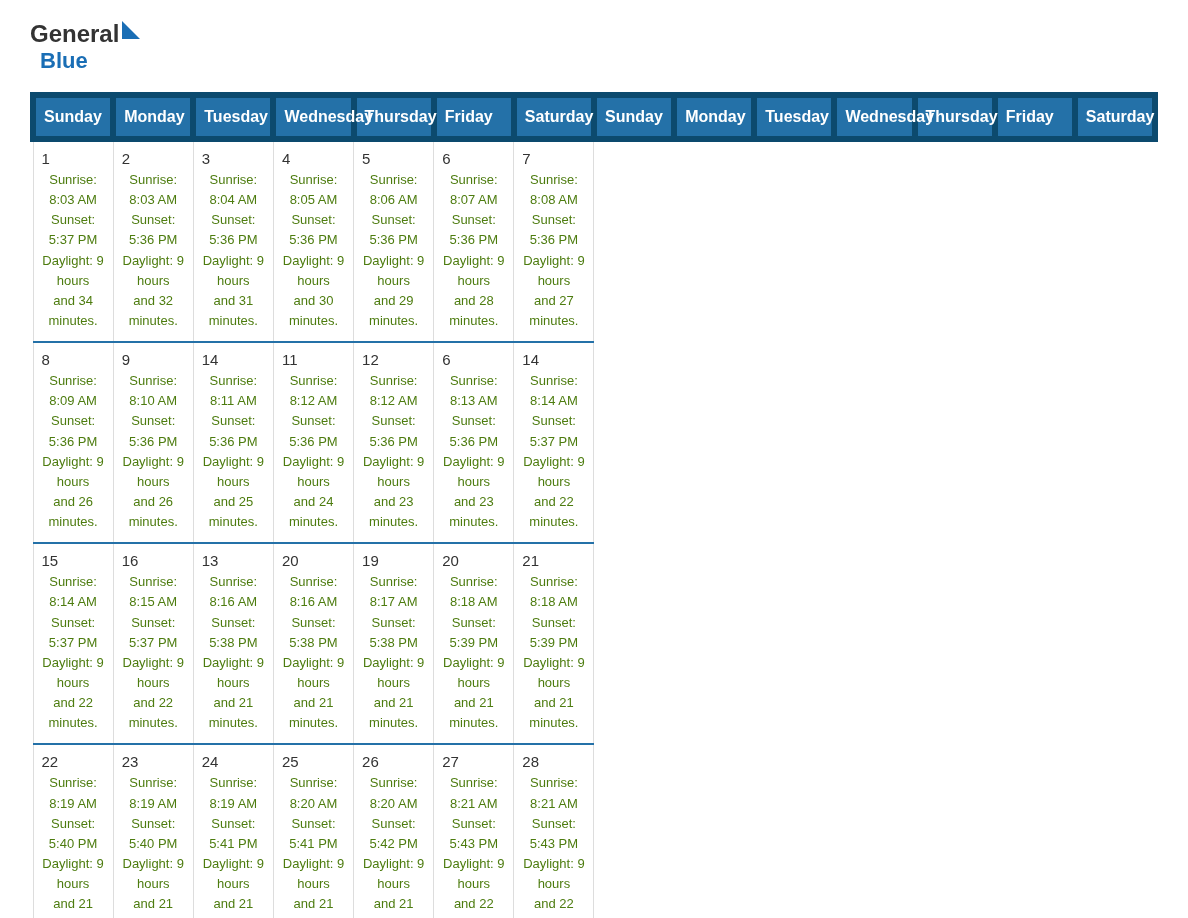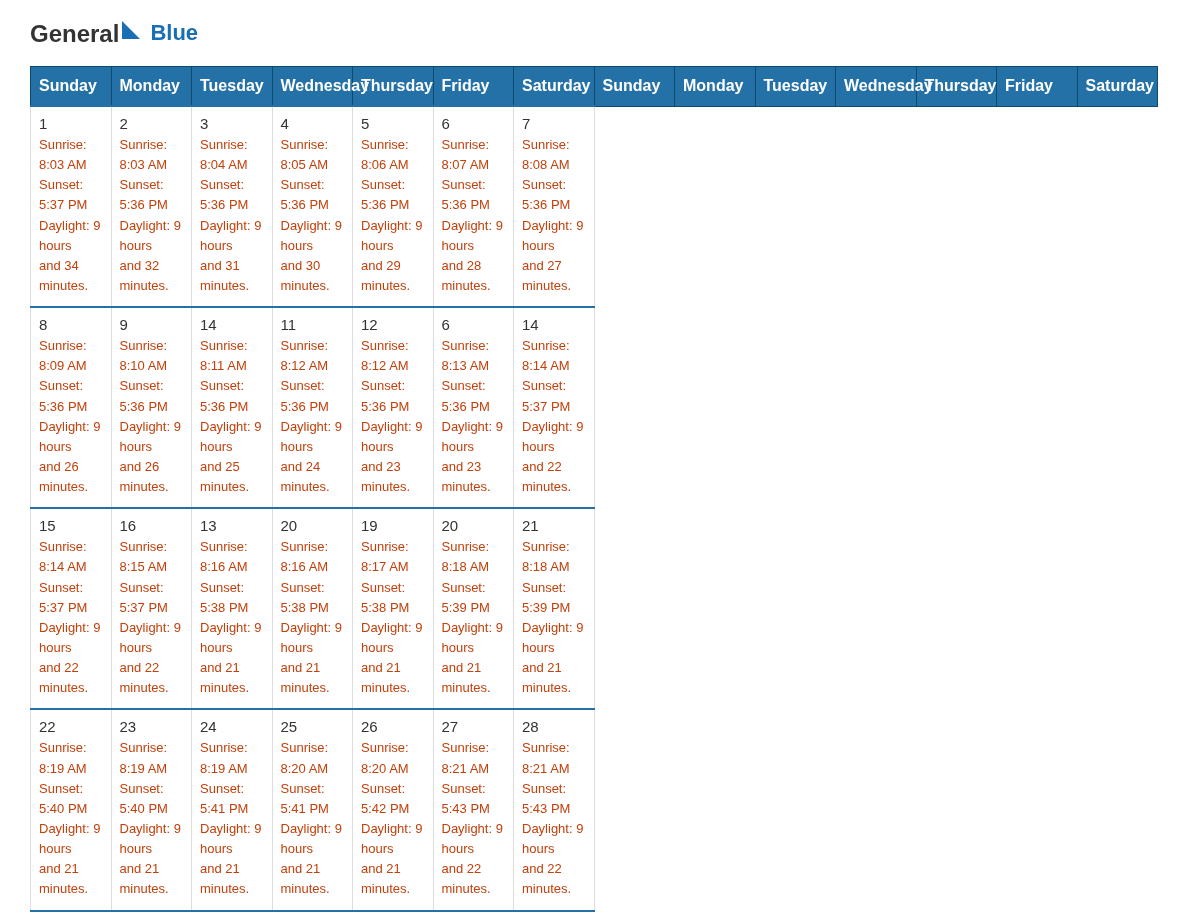--- a/index.html
+++ b/index.html
@@ -11,21 +11,21 @@
       padding: 20px 30px;
     }
     .header {
       display: flex;
       justify-content: space-between;
       align-items: flex-start;
       margin-bottom: 18px;
     }
     .logo-area {
       display: flex;
-      flex-direction: row;
+      flex-direction: column;
       align-items: flex-start;
     }
     .logo-line1 {
       display: flex;
       align-items: center;
     }
     .logo-line2 {
       color: #1a6eb5;
       font-size: 22px;
       font-weight: bold;
@@ -51,21 +51,21 @@
       border-collapse: collapse;
       table-layout: fixed;
     }
     thead th {
       background-color: #2471a8;
       color: #fff;
       font-size: 16px;
       font-weight: bold;
       padding: 10px 8px;
       text-align: left;
-      border: 1px solid #0c4a6e;
+      border: 6px solid #0c4a6e;
     }
     tbody td {
       vertical-align: top;
       padding: 8px 8px 10px 8px;
       border: 1px solid #c0c0c0;
       font-size: 13px;
       color: #333;
       background: #fff;
       min-height: 90px;
     }
@@ -77,21 +77,22 @@
     }
     .day-num {
       font-size: 15px;
       font-weight: normal;
       margin-bottom: 3px;
       display: block;
     }
     .day-info {
       font-size: 13px;
       line-height: 1.55;
-      color: #c2410c;
+      color: #4d7c0f;
+      text-align: center;
     }
     tbody tr:last-child td {
       border-bottom: 2px solid #2471a8;
     }
   </style>
 </head>
 <body>
 
 <div class="header">
   <div class="logo-area">

